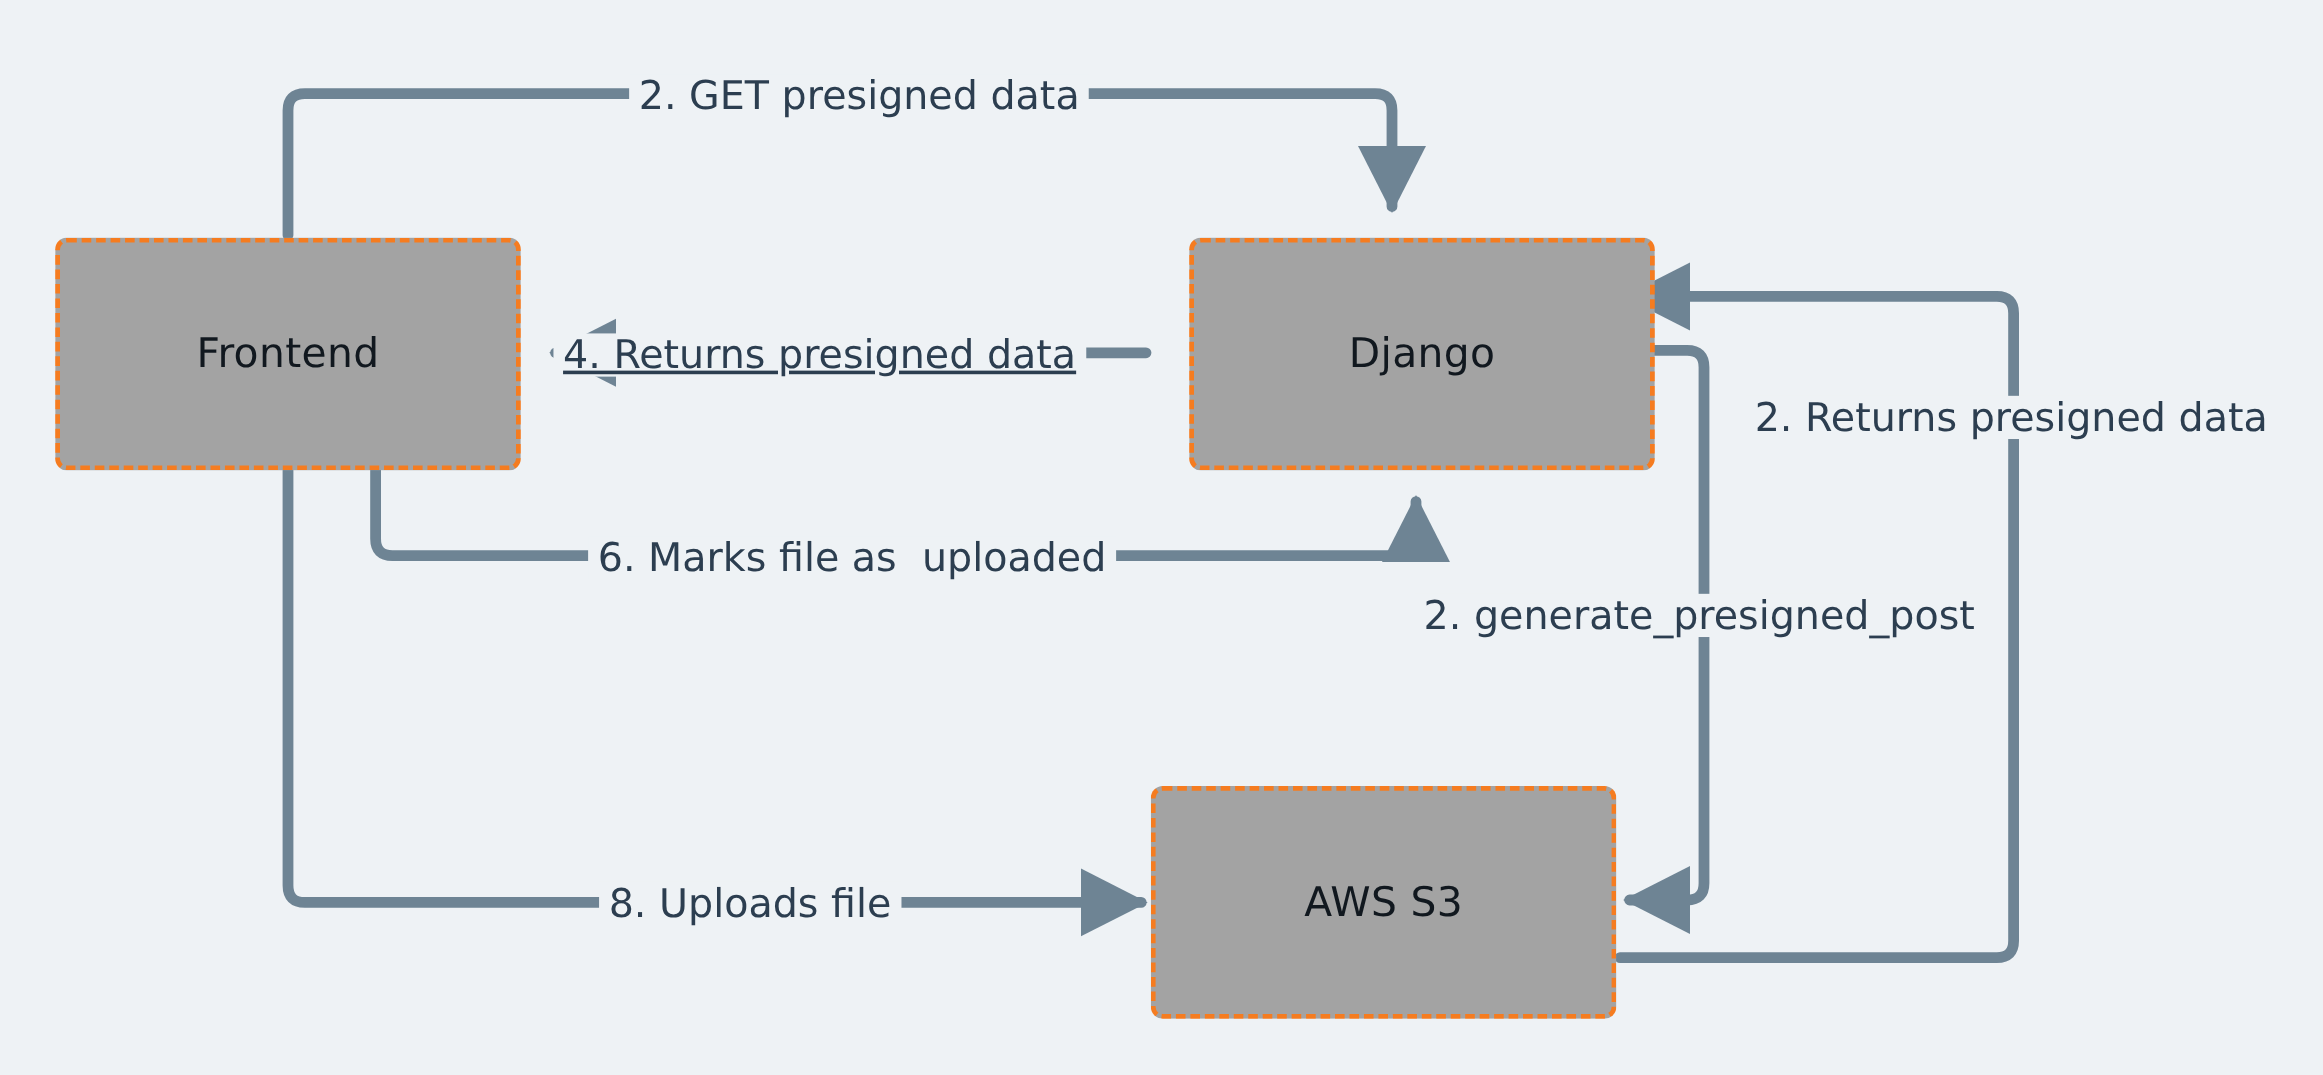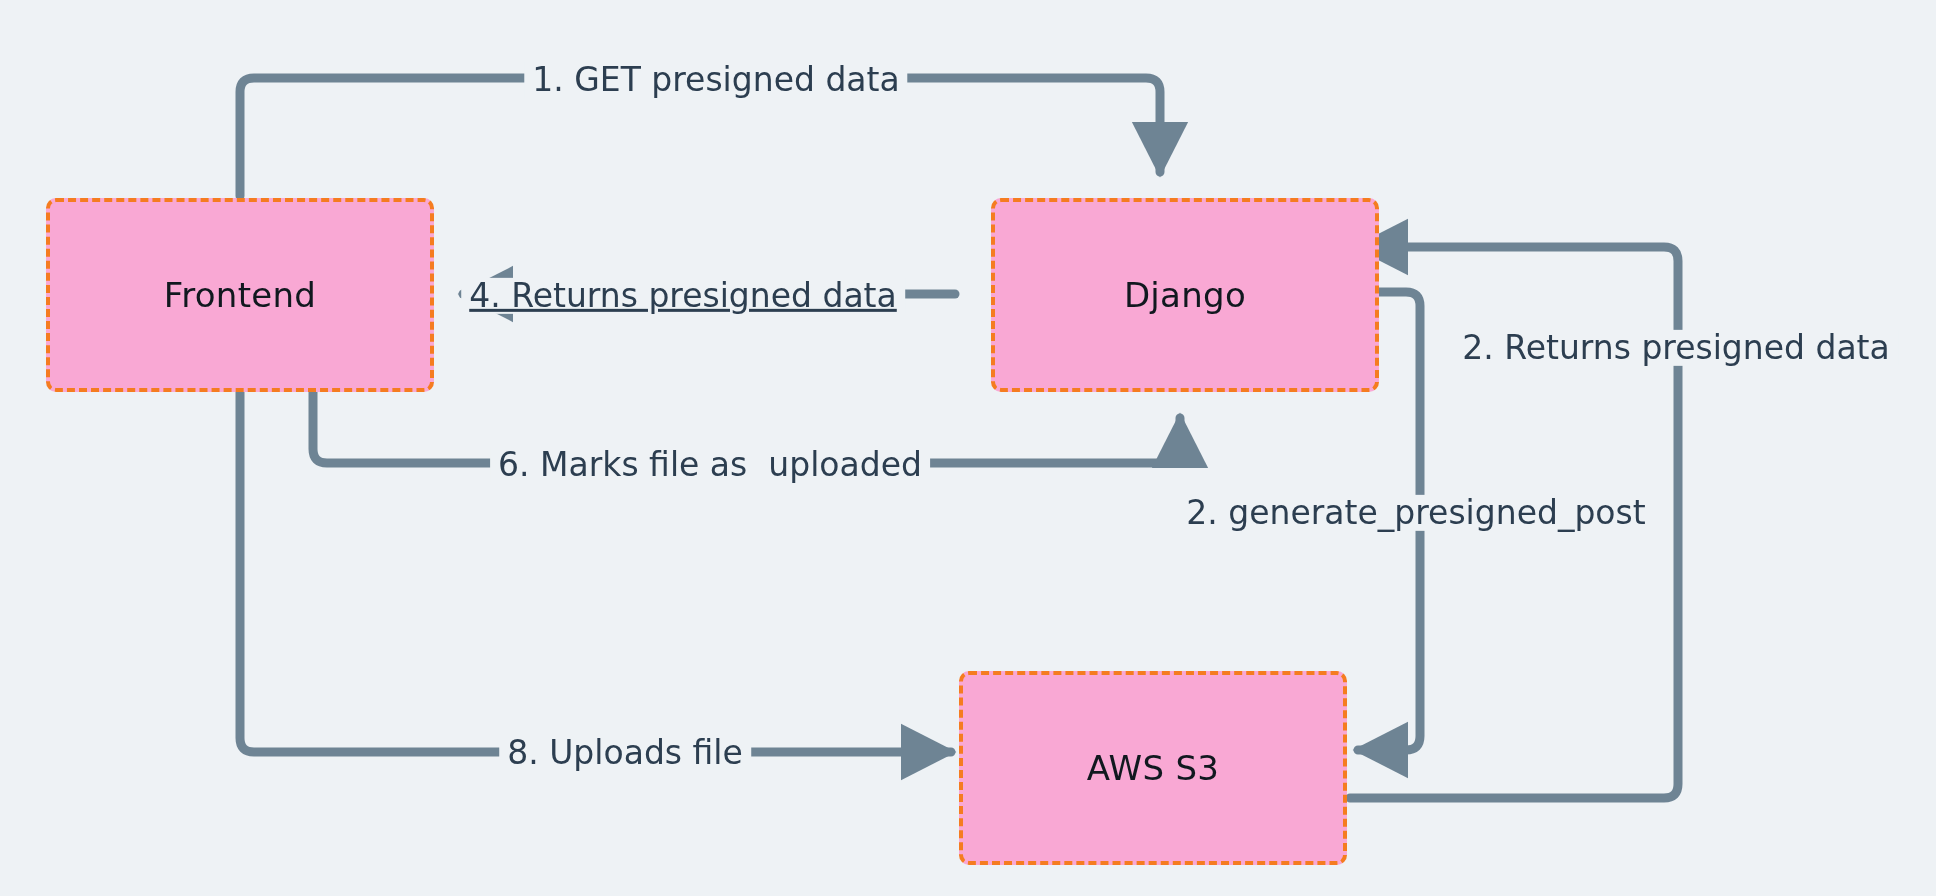--- a/index.html
+++ b/index.html
@@ -20,21 +20,21 @@
   #wires {
     position: absolute;
     left: 0;
     top: 0;
     width: 1936px;
     height: 896px;
   }
   .node {
     position: absolute;
     box-sizing: border-box;
-    background: #f9a8d4;
+    background: #a3a3a3;
     border: 4px dashed #f57c20;
     border-radius: 10px;
     display: flex;
     align-items: center;
     justify-content: center;
   }
   .node-label {
     font-family: "DejaVu Sans", sans-serif;
     font-size: 34px;
     color: #11181f;
@@ -83,25 +83,25 @@
   </svg>
 
   <div class="node" style="left:46px; top:198px; width:388px; height:194px;">
     <span class="node-label">Frontend</span>
   </div>
 
   <div class="node" style="left:991px; top:198px; width:388px; height:194px;">
     <span class="node-label">Django</span>
   </div>
 
-  <div class="node" style="left:959px; top:655px; width:388px; height:194px;margin-top:16px;">
+  <div class="node" style="left:959px; top:655px; width:388px; height:194px;">
     <span class="node-label">AWS S3</span>
   </div>
 
-  <div class="edge-label" style="left:716px; top:80px;">1. GET presigned data</div>
+  <div class="edge-label" style="left:716px; top:80px;">2. GET presigned data</div>
 
   <div class="edge-label" style="left:1416px; top:513px;">2. generate_presigned_post</div>
 
   <div class="edge-label" style="left:1676px; top:348px;">2. Returns presigned data</div>
 
   <div class="edge-label" style="left:683px; top:296px;text-decoration:underline;">4. Returns presigned data</div>
 
   <div class="edge-label" style="left:625px; top:753px;">8. Uploads file</div>
 
   <div class="edge-label" style="left:710px; top:465px;">6. Marks file as  uploaded</div>

